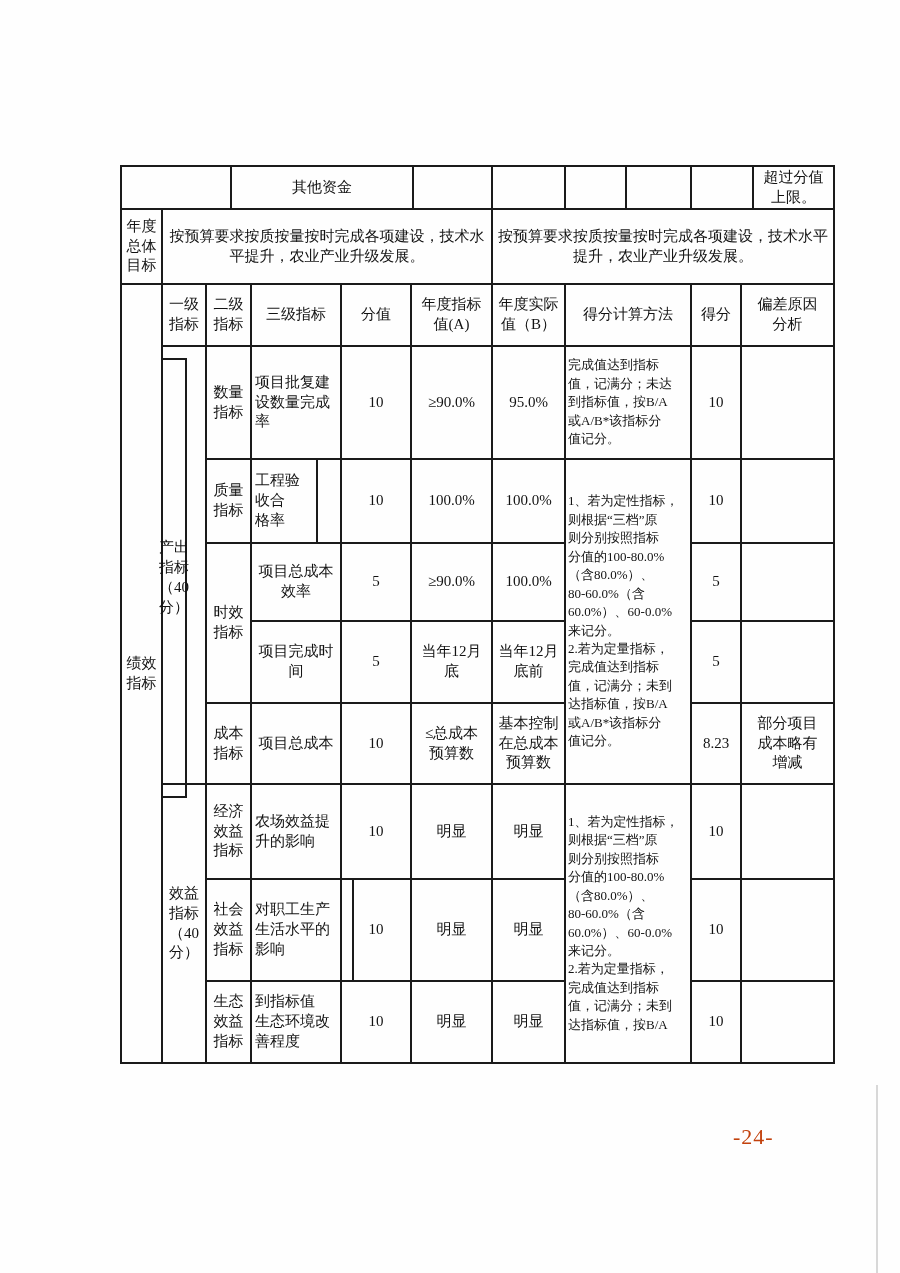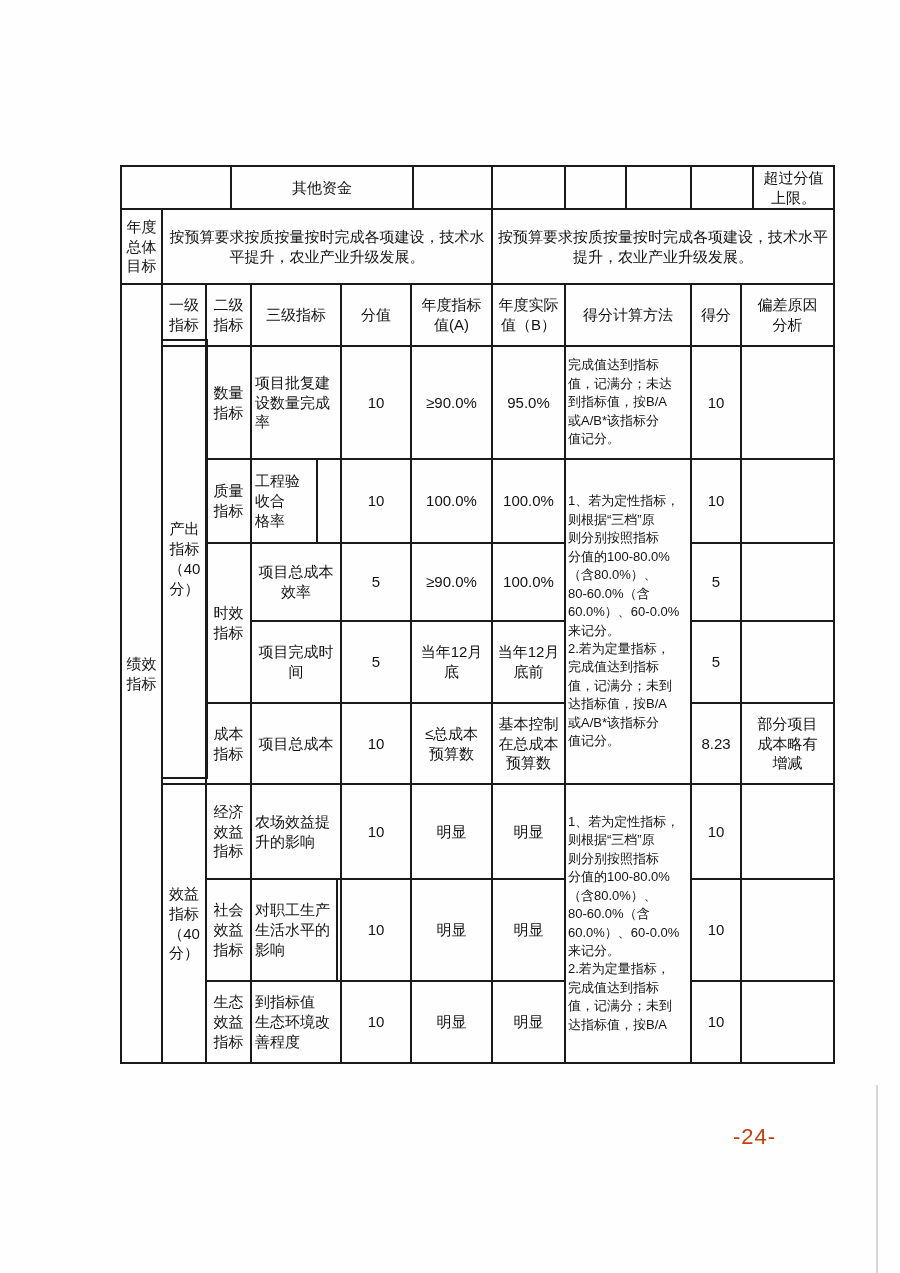--- a/index.html
+++ b/index.html
@@ -1,20 +1,20 @@
 <!DOCTYPE html>
 <html><head>
 <meta charset="utf-8">
 <style>
   html,body{margin:0;padding:0;background:#ffffff;}
   .page{
     position:relative;
     width:900px;height:1273px;
     background:#fefefe;
-    font-family:Liberation Sans, sans-serif;
+    font-family:Liberation Serif, serif;
     color:#111;
     overflow:hidden;
   }
   .cell{
     position:absolute;
     box-sizing:border-box;
     border:2px solid #1a1a1a;
     display:flex;
     align-items:center;
     justify-content:center;
@@ -82,21 +82,21 @@
   <div class="cell" style="left:340px;top:283px;width:72px;height:64px">分值</div>
   <div class="cell" style="left:410px;top:283px;width:83px;height:64px">年度指标
 值(A)</div>
   <div class="cell" style="left:491px;top:283px;width:75px;height:64px">年度实际
 值（B）</div>
   <div class="cell" style="left:564px;top:283px;width:128px;height:64px">得分计算方法</div>
   <div class="cell" style="left:690px;top:283px;width:52px;height:64px">得分</div>
   <div class="cell" style="left:740px;top:283px;width:95px;height:64px">偏差原因
 分析</div>
 
-  <div class="cell" style="left:161px;top:339px;width:47px;height:440px">产出
+  <div class="cell" style="left:161px;top:358px;width:26px;height:440px">产出
 指标
 （40
 分）</div>
   <div class="cell" style="left:161px;top:783px;width:46px;height:281px">效益
 指标
 （40
 分）</div>
 
   <div class="cell" style="left:205px;top:345px;width:47px;height:115px">数量
 指标</div>
@@ -121,21 +121,21 @@
 率</div>
   <div class="cell left" style="left:250px;top:458px;width:68px;height:86px">工程验收合
 格率</div>
   <div class="cell" style="left:250px;top:542px;width:92px;height:80px">项目总成本
 效率</div>
   <div class="cell" style="left:250px;top:620px;width:92px;height:84px">项目完成时
 间</div>
   <div class="cell" style="left:250px;top:702px;width:92px;height:83px">项目总成本</div>
   <div class="cell left" style="left:250px;top:783px;width:92px;height:97px">农场效益提
 升的影响</div>
-  <div class="cell left" style="left:250px;top:878px;width:88px;height:104px">对职工生产
+  <div class="cell left" style="left:250px;top:878px;width:104px;height:104px">对职工生产
 生活水平的
 影响</div>
   <div class="cell left" style="left:250px;top:980px;width:92px;height:84px">到指标值
 生态环境改
 善程度</div>
 
   <div class="cell" style="left:340px;top:345px;width:72px;height:115px">10</div>
   <div class="cell" style="left:340px;top:458px;width:72px;height:86px">10</div>
   <div class="cell" style="left:340px;top:542px;width:72px;height:80px">5</div>
   <div class="cell" style="left:340px;top:620px;width:72px;height:84px">5</div>

